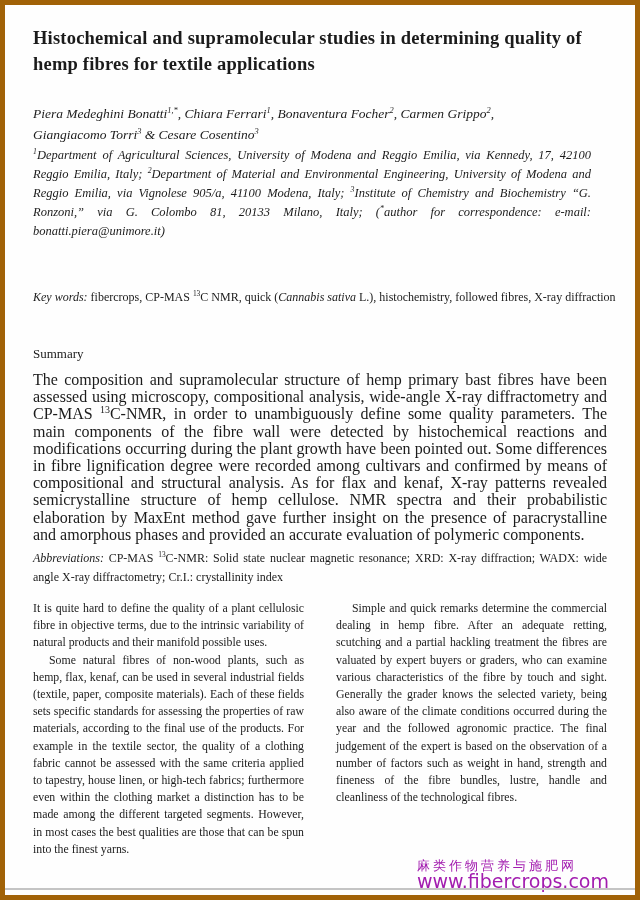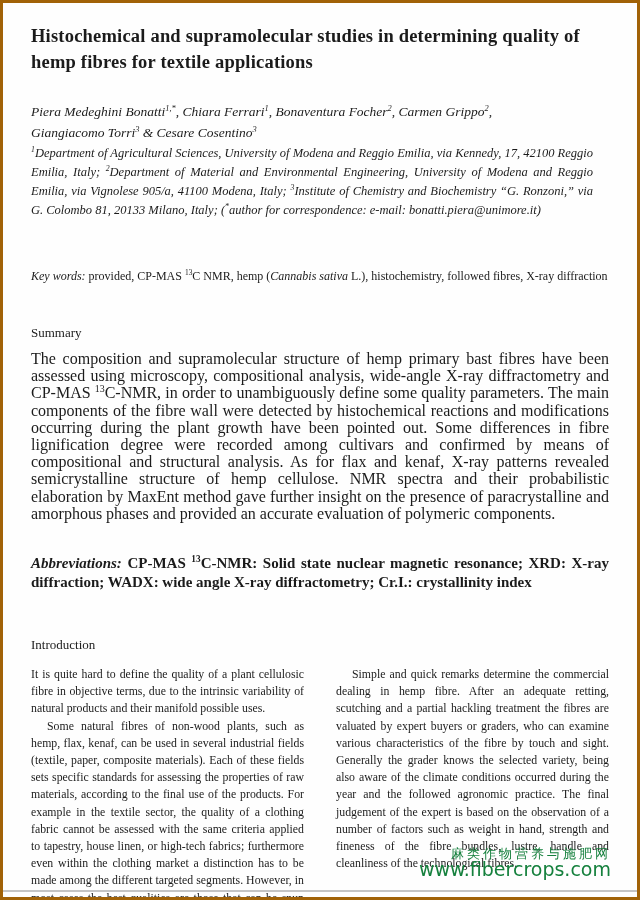--- a/index.html
+++ b/index.html
@@ -1,21 +1,21 @@
 <!DOCTYPE html>
 <html><head>
 <meta charset="utf-8">
 <style>
   html,body { margin:0; padding:0; background:#ffffff; }
   .page {
     position:relative;
     width:640px; height:900px;
     box-sizing:border-box;
     background:#fefefe;
-    border:3px solid #a16207;
+    border:5px solid #a16207;
     overflow:hidden;
     font-family:"Liberation Serif", serif;
     color:#1b1b1b;
   }
   .content { padding:20px 28px 0 28px; }
   .title {
     margin:0;
     font-size:18.5px;
     line-height:26px;
     font-weight:bold;
@@ -46,44 +46,43 @@
     font-weight:normal;
     line-height:17px;
   }
   .summary-text {
     margin:9px 0 0 0;
     font-size:16px;
     line-height:17.2px;
     text-align:justify;
   }
   .abbreviations {
-    margin:32px 0 0 0;
-    font-size:15px;
+    margin:6px 0 0 0;
+    font-size:12px;
     line-height:19px;
     text-align:justify;
-    font-weight:bold;
   }
   .intro-heading { margin:44px 0 0 0; }
   .cols { display:flex; gap:32px; margin-top:13px; }
   .col {
     flex:1;
     min-width:0;
     font-size:11.8px;
     line-height:17.2px;
     text-align:justify;
   }
   .col p { margin:0; }
   .col p.ind { text-indent:16px; }
   sup { font-size:0.62em; line-height:0; vertical-align:super; }
   .rt-i { font-style:italic;text-align:right; }
   .watermark {
     position:absolute;
-    right:26px; bottom:20px;
-    text-align:right;
-    color:#15803d;
+    right:26px; bottom:6px;
+    text-align:left;
+    color:#a21caf;
     font-family:"DejaVu Sans", sans-serif;
     user-select:none;
   }
   .watermark-cn { font-size:13px; letter-spacing:3px; line-height:15px; }
   .watermark-url { font-size:19px; line-height:16px; }
   .scan-edge {
     position:absolute;
     left:0; right:0; bottom:5px;
     height:2px;
     background:#c4c4c4;
@@ -94,29 +93,28 @@
 
 <div class="page">
   <div class="content">
 
     <h1 class="title">Histochemical and supramolecular studies in determining quality of hemp fibres for textile applications</h1>
 
     <p class="authors"><span>Piera Medeghini Bonatti</span><sup>1,*</sup><span>, Chiara Ferrari</span><sup>1</sup><span>, Bonaventura Focher</span><sup>2</sup><span>, Carmen Grippo</span><sup>2</sup><span>,</span><br><span>Giangiacomo Torri</span><sup>3</sup><span> &amp; Cesare Cosentino</span><sup>3</sup></p>
 
     <p class="affiliations"><sup>1</sup><span>Department of Agricultural Sciences, University of Modena and Reggio Emilia, via Kennedy, 17, 42100 Reggio Emilia, Italy; </span><sup>2</sup><span>Department of Material and Environmental Engineering, University of Modena and Reggio Emilia, via Vignolese 905/a, 41100 Modena, Italy; </span><sup>3</sup><span>Institute of Chemistry and Biochemistry “G. Ronzoni,” via G. Colombo 81, 20133 Milano, Italy; (</span><sup>*</sup><span>author for correspondence: e-mail: bonatti.piera@unimore.it)</span></p>
 
-    <p class="keywords"><span class="rt-i">Key words: </span><span>provided, CP-MAS </span><sup>13</sup><span>C NMR, hemp (</span><span class="rt-i">Cannabis sativa</span><span> L.), histochemistry, followed fibres, X-ray diffraction</span></p>
+    <p class="keywords"><span class="rt-i">Key words: </span><span>fibercrops, CP-MAS </span><sup>13</sup><span>C NMR, quick (</span><span class="rt-i">Cannabis sativa</span><span> L.), histochemistry, followed fibres, X-ray diffraction</span></p>
 
     <h2 class="sec-heading">Summary</h2>
 
     <p class="summary-text"><span>The composition and supramolecular structure of hemp primary bast fibres have been assessed using microscopy, compositional analysis, wide-angle X-ray diffractometry and CP-MAS </span><sup>13</sup><span>C-NMR, in order to unambiguously define some quality parameters. The main components of the fibre wall were detected by histochemical reactions and modifications occurring during the plant growth have been pointed out. Some differences in fibre lignification degree were recorded among cultivars and confirmed by means of compositional and structural analysis. As for flax and kenaf, X-ray patterns revealed semicrystalline structure of hemp cellulose. NMR spectra and their probabilistic elaboration by MaxEnt method gave further insight on the presence of paracrystalline and amorphous phases and provided an accurate evaluation of polymeric components.</span></p>
 
     <p class="abbreviations"><span class="rt-i">Abbreviations: </span><span>CP-MAS </span><sup>13</sup><span>C-NMR: Solid state nuclear magnetic resonance; XRD: X-ray diffraction; WADX: wide angle X-ray diffractometry; Cr.I.: crystallinity index</span></p>
 
-    <h2 class="sec-heading intro-heading">Introduction</h2>
 
     <div class="cols">
       <div class="col">
         <p>It is quite hard to define the quality of a plant cellulosic fibre in objective terms, due to the intrinsic variability of natural products and their manifold possible uses.</p>
         <p class="ind">Some natural fibres of non-wood plants, such as hemp, flax, kenaf, can be used in several industrial fields (textile, paper, composite materials). Each of these fields sets specific standards for assessing the properties of raw materials, according to the final use of the products. For example in the textile sector, the quality of a clothing fabric cannot be assessed with the same criteria applied to tapestry, house linen, or high-tech fabrics; furthermore even within the clothing market a distinction has to be made among the different targeted segments. However, in most cases the best qualities are those that can be spun into the finest yarns.</p>
       </div>
       <div class="col">
         <p class="ind">Simple and quick remarks determine the commercial dealing in hemp fibre. After an adequate retting, scutching and a partial hackling treatment the fibres are valuated by expert buyers or graders, who can examine various characteristics of the fibre by touch and sight. Generally the grader knows the selected variety, being also aware of the climate conditions occurred during the year and the followed agronomic practice. The final judgement of the expert is based on the observation of a number of factors such as weight in hand, strength and fineness of the fibre bundles, lustre, handle and cleanliness of the technological fibres.</p>
       </div>
     </div>

